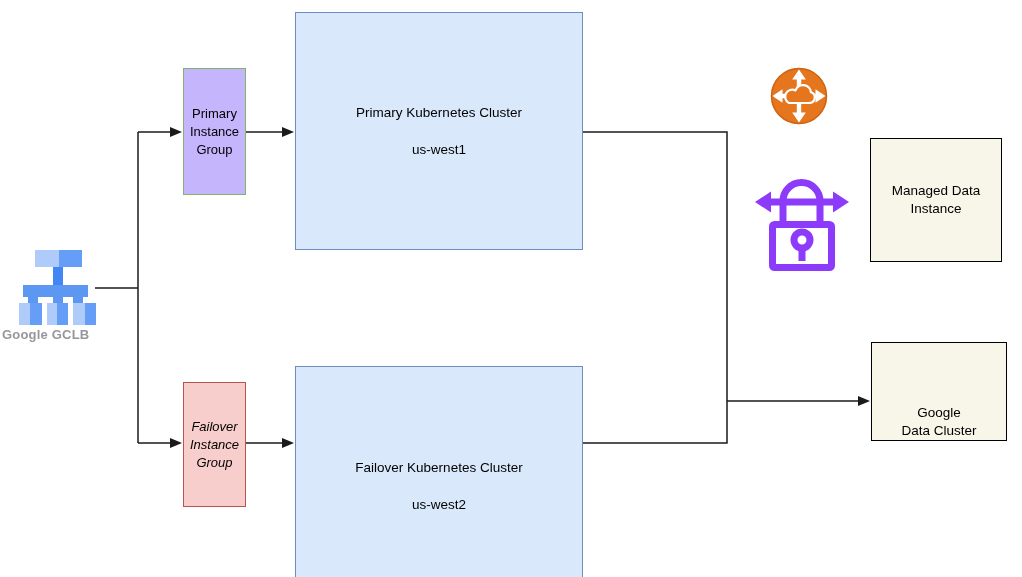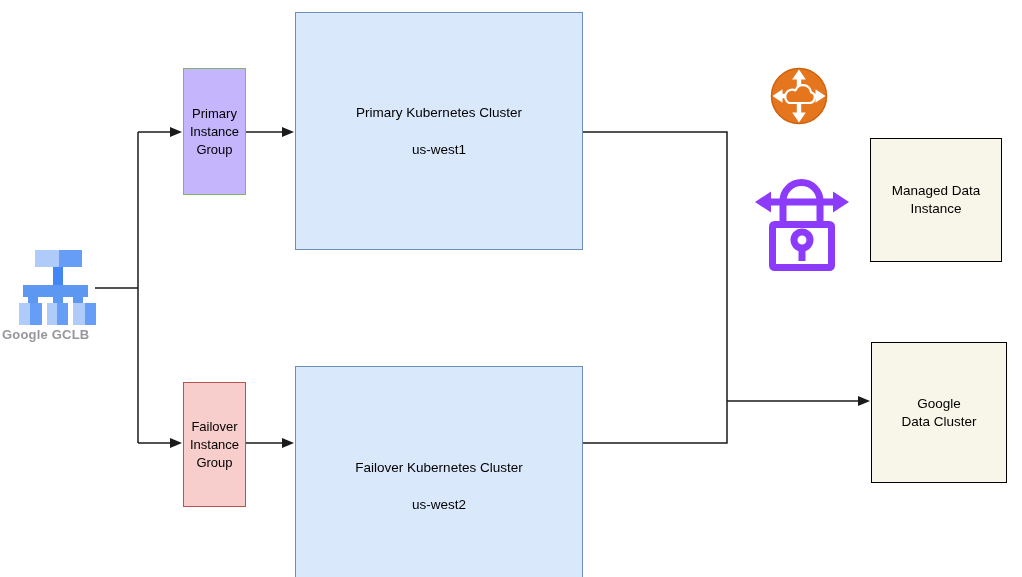--- a/index.html
+++ b/index.html
@@ -8,29 +8,29 @@
     font-family:"Liberation Sans","DejaVu Sans",sans-serif;color:#000;overflow:hidden;
   }
   .abs{position:absolute;}
   .node{
     position:absolute;display:flex;flex-direction:column;align-items:center;justify-content:center;
     text-align:center;font-size:13px;line-height:18px;box-sizing:border-box;
   }
   .node .line{display:block;}
   
   #primary-ig{left:183px;top:68px;width:63px;height:127px;background:#c4b5fd;border:1px solid #82b366;}
-  #failover-ig{left:183px;top:382px;width:63px;height:125px;background:#f8cecc;border:1px solid #b85450;}
+  #failover-ig{left:183px;top:382px;width:63px;height:125px;background:#f8cecc;border:1px solid #b85450;font-style:italic;}
   
   .cluster{background:#dae8fc;border:1px solid #6c8ebf;gap:19px;font-size:13.5px;}
   #primary-cluster{left:295px;top:12px;width:288px;height:238px;}
   #failover-cluster{left:295px;top:322px;width:288px;height:240px;margin-top:44px;}
   
   .data-box{background:#f8f6e9;border:1.5px solid #000000;font-size:13.5px;margin-top:15px;}
   #managed-data{left:870px;top:123px;width:132px;height:124px;}
-  #google-data{left:871px;top:327px;width:136px;height:141px;}
+  #google-data{left:871px;top:327px;width:136px;height:99px;justify-content:flex-end;}
   
   #gclb-label{left:2px;top:327px;width:118px;text-align:left;font-size:13px;font-weight:bold;color:#96979c;letter-spacing:.2px;}
   #vpc-label{left:722px;top:139px;width:154px;text-align:center;font-size:14px;color:#000;}
   
   #gclb-icon{left:8px;top:246px;width:108px;height:82px;}
   #vpc-icon{left:769px;top:66px;width:60px;height:60px;}
   #lock-icon{left:750px;top:170px;width:100px;height:105px;}
   #connector-layer{left:0;top:0;width:1022px;height:577px;}
 </style>
 </head>

